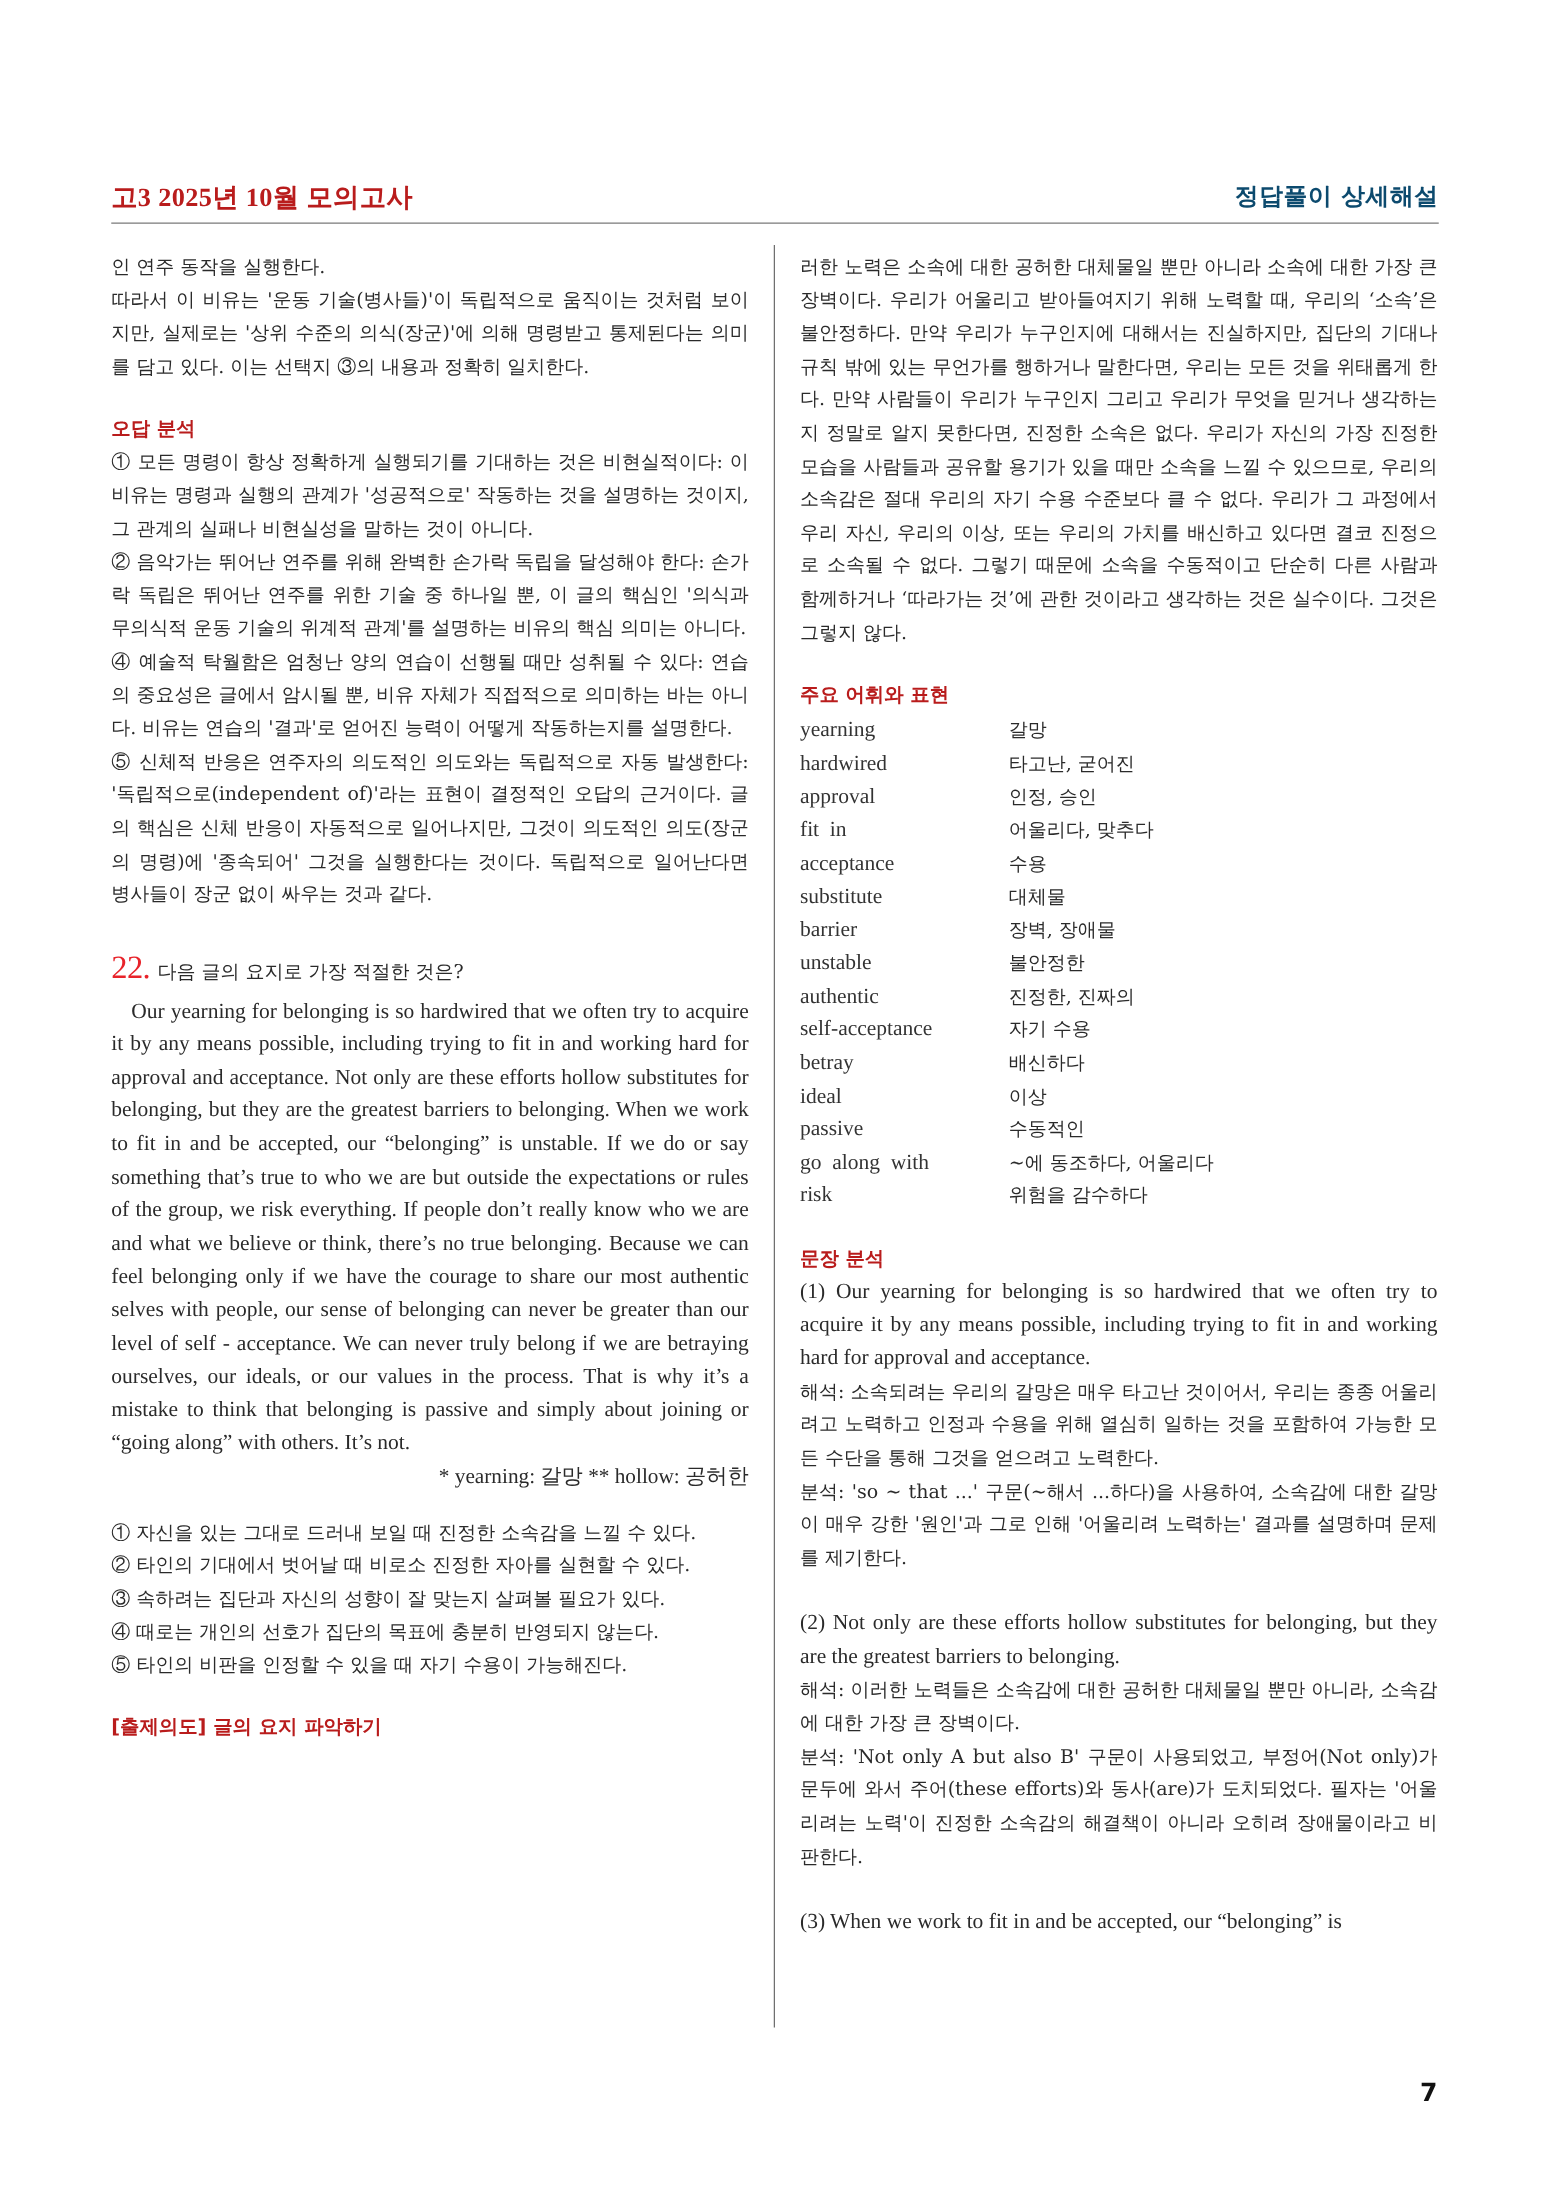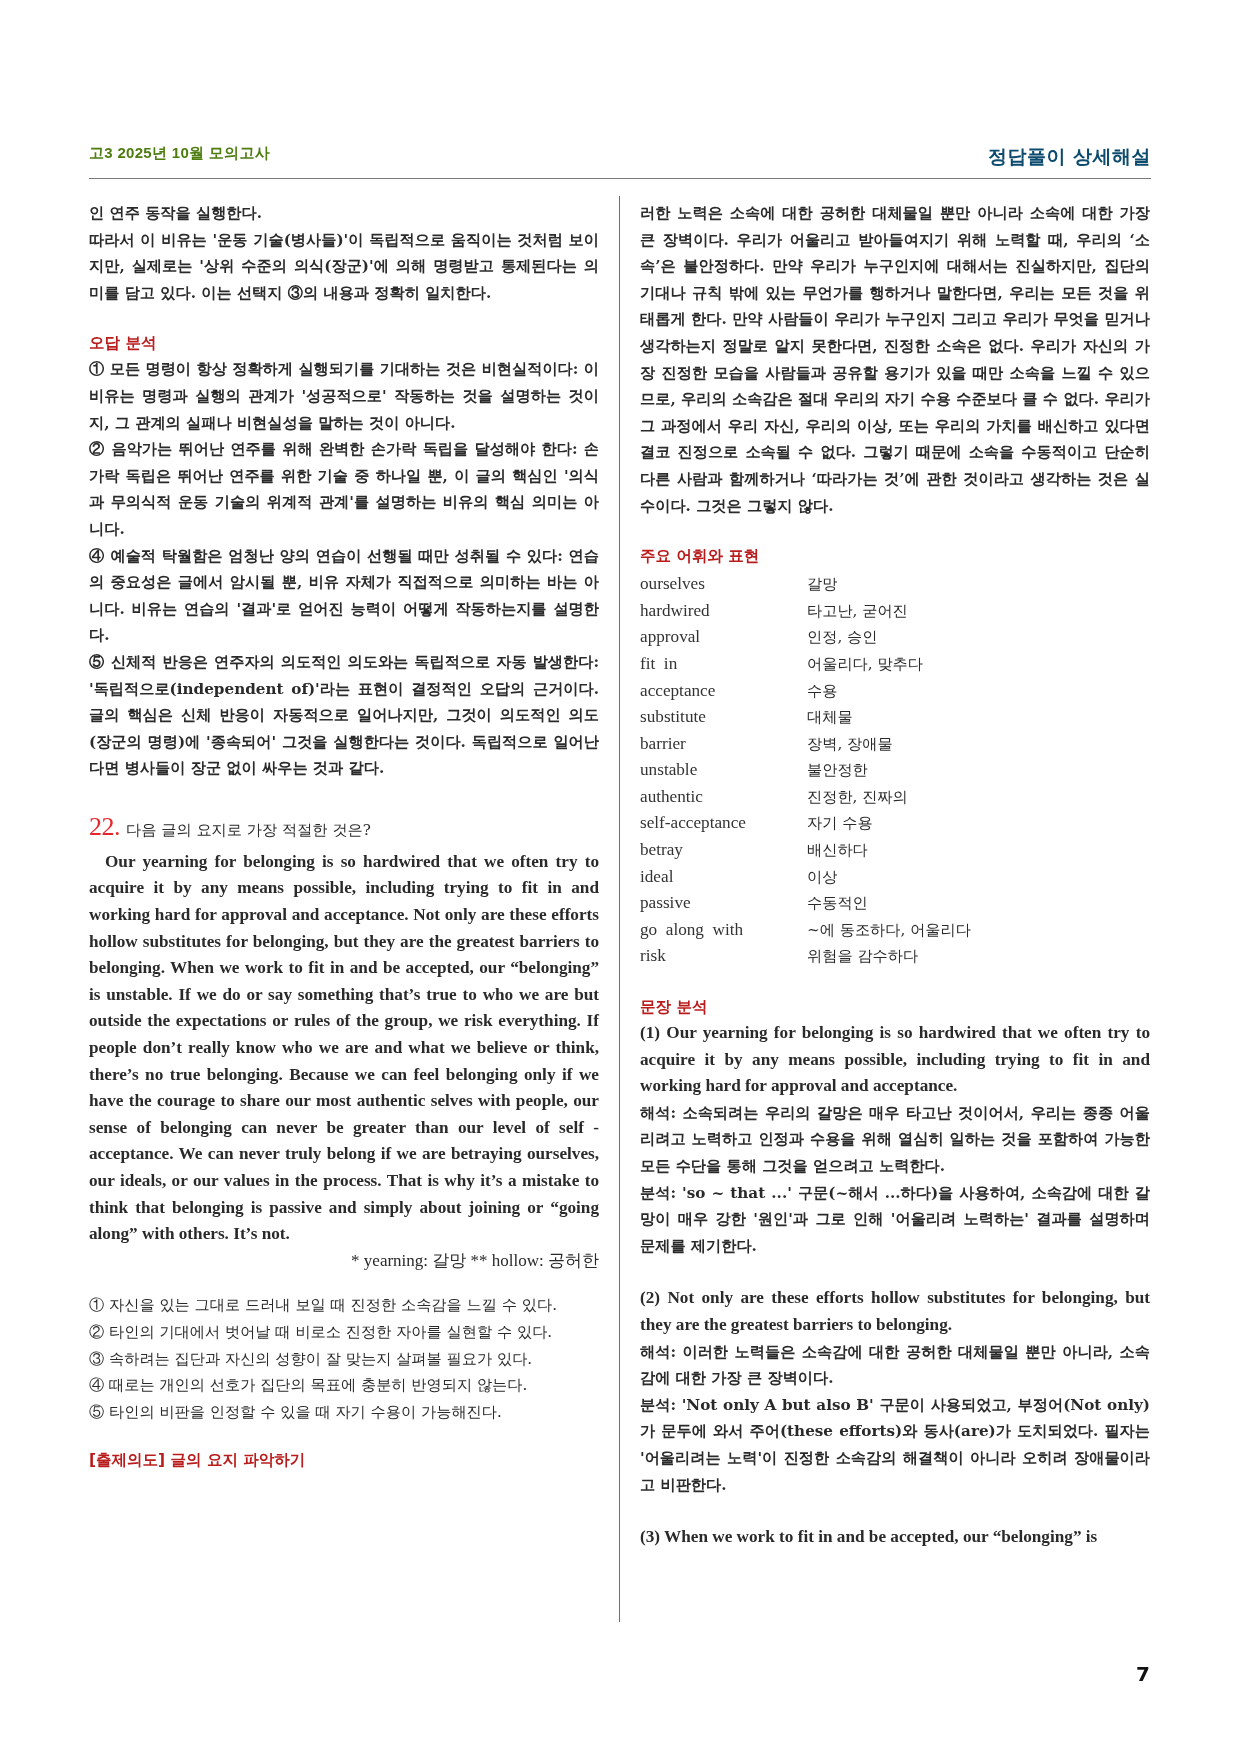--- a/index.html
+++ b/index.html
@@ -1,24 +1,24 @@
 <!DOCTYPE html>
 <html><head>
 <meta charset="utf-8">
 <style>
   html, body { margin: 0; padding: 0; background: #ffffff; }
   body { width: 1240px; height: 1753px; position: relative; overflow: hidden; color: #222; }
   .page-header { position: absolute; left: 89px; right: 89px; top: 142px; height: 36px; border-bottom: 1.5px solid #7a7a7a; }
-  .hdr-left { position: absolute; left: 0; top: 2px; font-family: Liberation Sans, sans-serif; font-weight: bold; font-size: 15px; color: #4d7c0f; letter-spacing: 0.3px; }
+  .hdr-left { position: absolute; left: 0; top: 2px; font-family: Liberation Serif, serif; font-weight: bold; font-size: 21px; color: #b91c1c; letter-spacing: 0.3px; }
   .hdr-right { position: absolute; right: 0; top: 2px; font-family: "DejaVu Sans", sans-serif; font-weight: bold; font-size: 19px; color: #0c4a6e; letter-spacing: 0.5px; }
   .col { position: absolute; top: 200px; width: 510px; font-family: "DejaVu Serif", serif; font-size: 15.2px; line-height: 26.6px; color: #2a2a2a; }
   .col-left { left: 89px; }
   .col-right { left: 640px; }
   .divider { position: absolute; left: 619px; top: 196px; height: 1426px; width: 1px; background: #6f6f6f; }
-  p { margin: 0; text-align: justify; font-weight: bold; }
+  p { margin: 0; text-align: justify; }
   .sec-head { font-family: "DejaVu Sans", sans-serif; font-weight: bold; font-size: 15.5px; color: #b91c1c; margin-top: 24px; line-height: 26px; }
   .qnum-line { margin-top: 30px; line-height: 30px; }
   .qnum { font-family: "Liberation Serif", serif; font-size: 26px; color: #e8232a; letter-spacing: -0.5px; }
   .qtext { font-size: 15.2px; margin-left: 6px; }
   .passage { font-family: "Liberation Serif", serif; font-size: 17.2px; line-height: 26.6px; text-indent: 16px; margin-top: 4px; }
   .footnote { text-align: right; font-family: "Liberation Serif", serif; font-size: 17px; }
   .choices { margin-top: 18px; }
   .choice { line-height: 26.6px; }
   .vocab { margin-top: 2px; }
   .vocab-row { display: flex; line-height: 26.6px; }
@@ -64,21 +64,21 @@
 
   <div class="sec-head" style="margin-top:22px">[출제의도] 글의 요지 파악하기</div>
 </div>
 
 <div class="col col-right">
   <p>러한 노력은 소속에 대한 공허한 대체물일 뿐만 아니라 소속에 대한 가장 큰 장벽이다. 우리가 어울리고 받아들여지기 위해 노력할 때, 우리의 ‘소속’은 불안정하다. 만약 우리가 누구인지에 대해서는 진실하지만, 집단의 기대나 규칙 밖에 있는 무언가를 행하거나 말한다면, 우리는 모든 것을 위태롭게 한다. 만약 사람들이 우리가 누구인지 그리고 우리가 무엇을 믿거나 생각하는지 정말로 알지 못한다면, 진정한 소속은 없다. 우리가 자신의 가장 진정한 모습을 사람들과 공유할 용기가 있을 때만 소속을 느낄 수 있으므로, 우리의 소속감은 절대 우리의 자기 수용 수준보다 클 수 없다. 우리가 그 과정에서 우리 자신, 우리의 이상, 또는 우리의 가치를 배신하고 있다면 결코 진정으로 소속될 수 없다. 그렇기 때문에 소속을 수동적이고 단순히 다른 사람과 함께하거나 ‘따라가는 것’에 관한 것이라고 생각하는 것은 실수이다. 그것은 그렇지 않다.</p>
 
   <div class="sec-head">주요 어휘와 표현</div>
   <div class="vocab">
     <div class="vocab-row">
-        <span class="vocab-en">ourselves</span>
+        <span class="vocab-en">yearning</span>
         <span class="vocab-ko">갈망</span>
       </div>
     <div class="vocab-row">
         <span class="vocab-en">hardwired</span>
         <span class="vocab-ko">타고난, 굳어진</span>
       </div>
     <div class="vocab-row">
         <span class="vocab-en">approval</span>
         <span class="vocab-ko">인정, 승인</span>
       </div>

